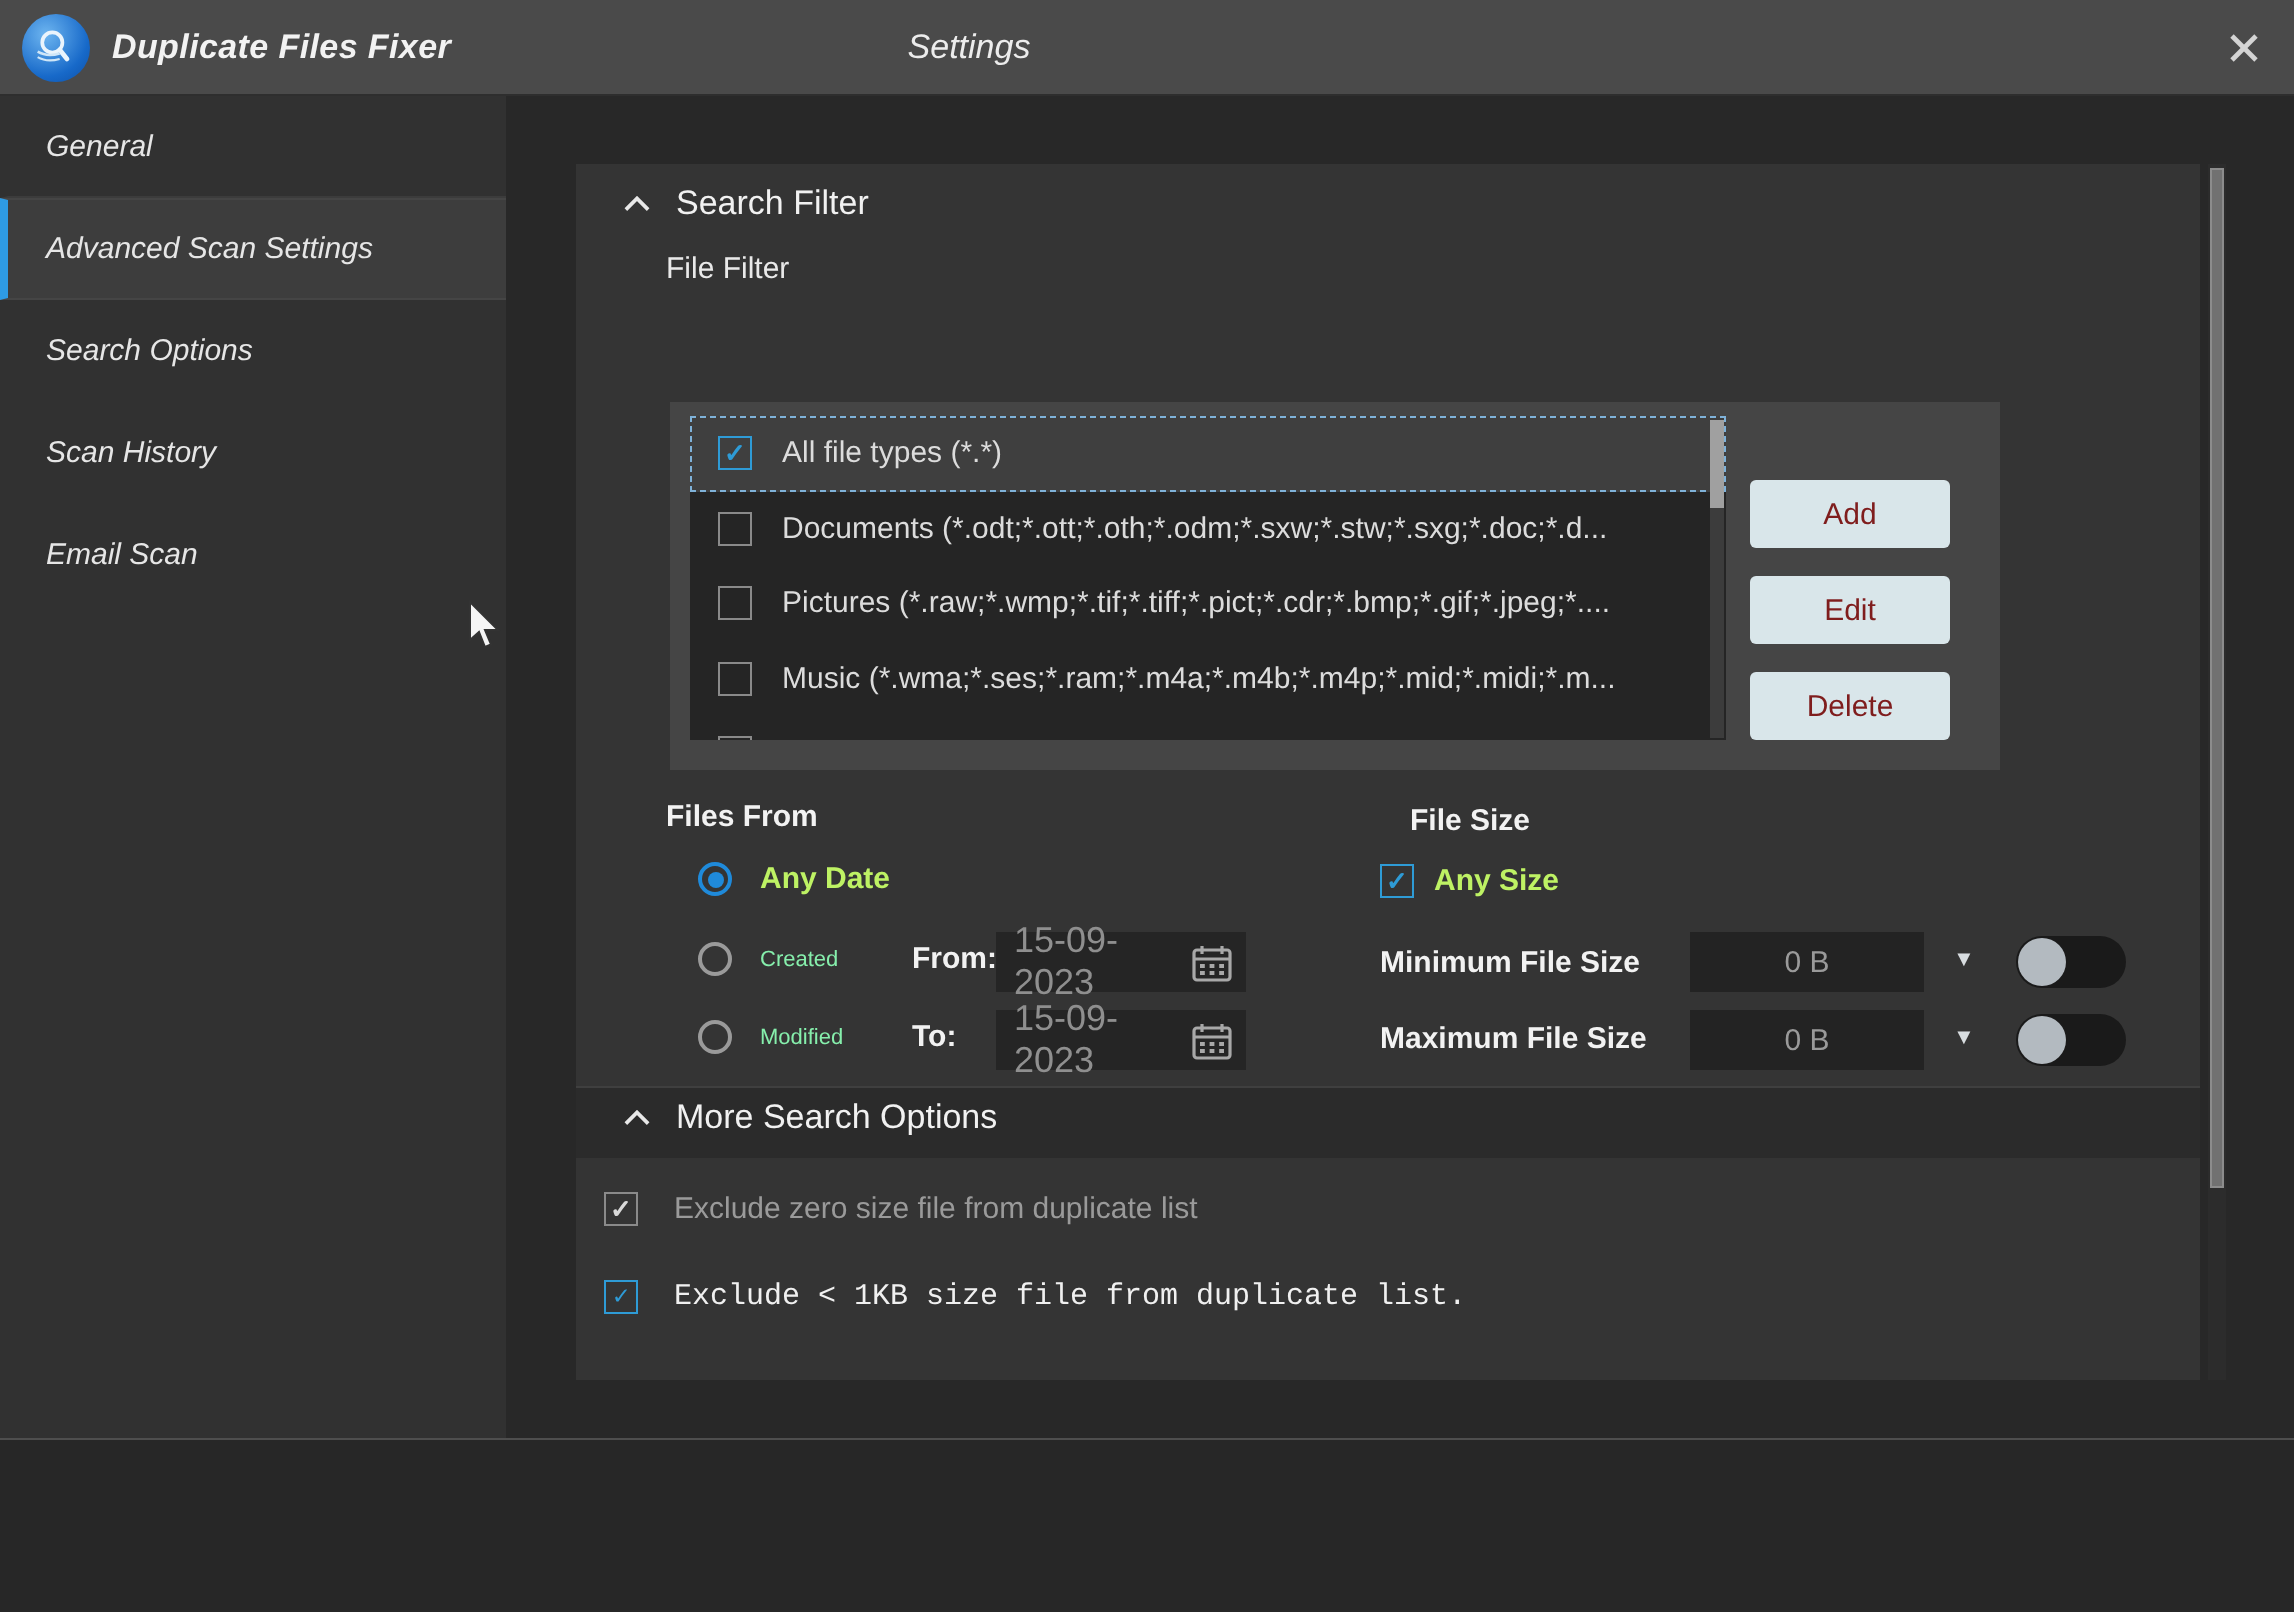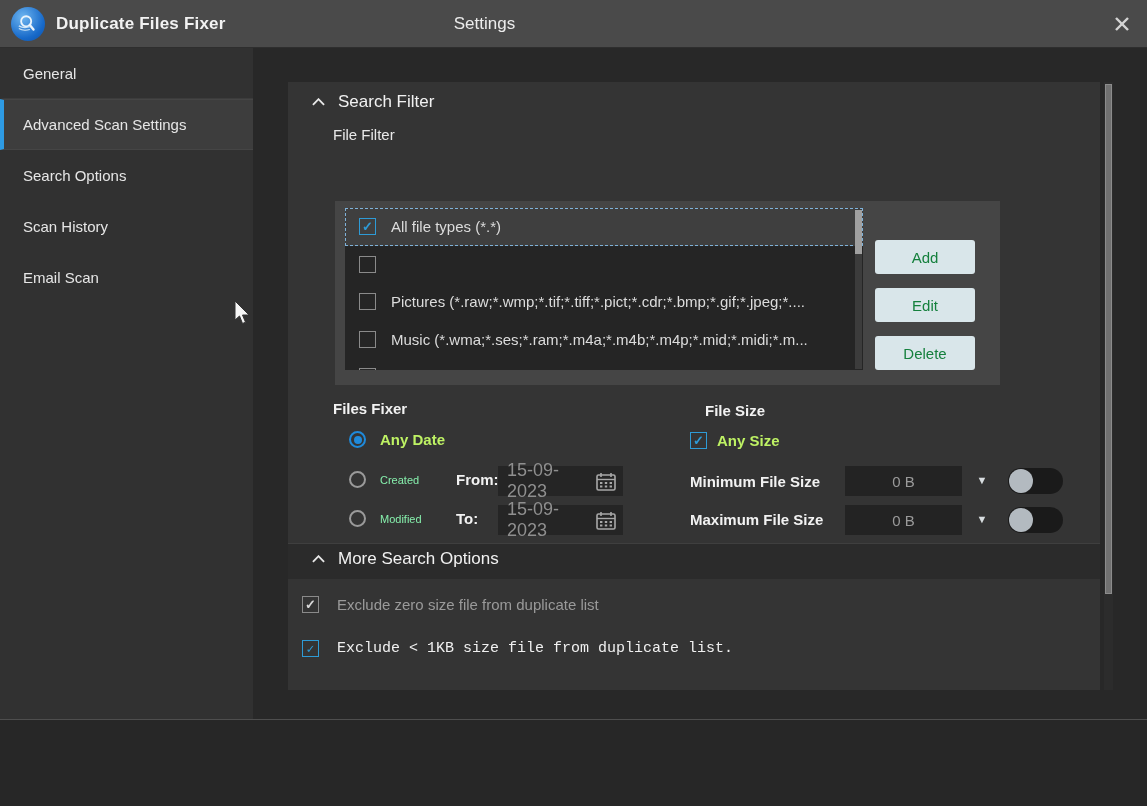--- a/index.html
+++ b/index.html
@@ -1,34 +1,34 @@
 <!DOCTYPE html>
 <html><head>
 <meta charset="utf-8">
 <style>
   * { box-sizing: border-box; margin: 0; padding: 0; }
   body { margin:0; background:#111; font-family:"Liberation Sans", sans-serif; }
   .app { position:relative; width:1147px; height:806px; background:#282828; overflow:hidden; }
 
   
-  .titlebar { position:absolute; left:0; top:0; width:1147px; height:48px; background:#4a4a4a; border-bottom:1px solid #2e2e2e; }
+  .titlebar { position:absolute; left:0; top:0; width:1147px; height:48px; background:#4a4a4a; border-bottom:1px solid #2e2e2e;font-style:italic; }
   .logo { position:absolute; left:11px; top:7px; width:34px; height:34px; border-radius:50%;
           background:radial-gradient(circle at 35% 30%, #6db5f0, #1769c9 65%, #0d4fa6 100%);
           display:flex; align-items:center; justify-content:center; }
   .app-title { position:absolute; left:56px; top:0; height:48px; display:flex; align-items:center;
                font-size:17px; font-weight:bold; color:#f2f2f2; letter-spacing:.2px; }
   .window-title { position:absolute; left:0; top:0; width:969px; height:48px; display:flex; align-items:center;
                   justify-content:center; font-size:17px; color:#ececec; pointer-events:none; }
   .close-btn { position:absolute; right:12px; top:11px; width:26px; height:26px; display:flex;
                align-items:center; justify-content:center; cursor:pointer; }
 
   
   .sidebar { position:absolute; left:0; top:48px; width:253px; height:671px; background:#313131; }
   .side-item { height:51px; display:flex; align-items:center; padding-left:19px; font-size:15px;
-               color:#e6e6e6; border-left:4px solid transparent; cursor:pointer; }
+               color:#e6e6e6; border-left:4px solid transparent; cursor:pointer;font-style:italic; }
   .side-item.active { background:#3d3d3d; border-left-color:#2e9be4;
                       border-top:1px solid #454545; border-bottom:1px solid #454545; }
 
   
   .panel { position:absolute; left:288px; top:82px; width:812px; height:608px; background:#343434; }
 
   .section-header { position:absolute; left:0; display:flex; align-items:center; gap:13px;
                     font-size:17px; color:#f1f1f1; cursor:pointer; }
   .sf-header { top:10px; left:24px; }
   .chev { width:13px; height:8px; }
@@ -50,21 +50,21 @@
   .cb { width:17px; height:17px; border:1px solid #8a8a8a; background:transparent; display:flex; flex:0 0 17px;
         align-items:center; justify-content:center; font-size:13px; color:transparent; }
   .cb.checked { color:#d9d9d9; }
   .cb.blue { border-color:#2e9bd6; }
   .cb.blue.checked { color:#2e9bd6; }
   .cb::after { content:"✓"; font-weight:bold; }
 
   .list-scroll { position:absolute; right:1px; top:1px; width:7px; height:160px; background:#3c3c3c; }
   .list-scroll .thumb { position:absolute; left:0; top:1px; width:7px; height:44px; background:#a0a0a0; }
 
-  .side-btn { position:absolute; left:540px; width:100px; height:34px; background:#d9e6ea; color:#15803d;
+  .side-btn { position:absolute; left:540px; width:100px; height:34px; background:#d9e6ea; color:#7f1d1d;
               font-size:15px; border:none; border-radius:3px; font-family:inherit; cursor:pointer; }
   .btn-add { top:39px; } .btn-edit { top:87px; } .btn-delete { top:135px; }
 
   
   .col-title { position:absolute; font-size:15px; font-weight:bold; color:#f2f2f2; }
   .fd-title { left:45px; top:318px; }
   .fs-title { left:417px; top:320px; }
 
   .radio-row { position:absolute; left:61px; display:flex; align-items:center; gap:14px; }
   .radio { width:17px; height:17px; border-radius:50%; border:2px solid #9a9a9a; background:transparent;
@@ -161,20 +161,21 @@
 
 
     <div class="listwrap">
       <div class="filelist">
         <div class="flrow selected">
           <span class="cb blue checked"></span>
           <span class="lbl">All file types (*.*)</span>
         </div>
         <div class="flrow">
           <span class="cb"></span>
+          <span class="lbl">Documents (*.odt;*.ott;*.oth;*.odm;*.sxw;*.stw;*.sxg;*.doc;*.d...</span>
         </div>
         <div class="flrow">
           <span class="cb"></span>
           <span class="lbl">Pictures (*.raw;*.wmp;*.tif;*.tiff;*.pict;*.cdr;*.bmp;*.gif;*.jpeg;*....</span>
         </div>
         <div class="flrow">
           <span class="cb"></span>
           <span class="lbl">Music (*.wma;*.ses;*.ram;*.m4a;*.m4b;*.m4p;*.mid;*.midi;*.m...</span>
         </div>
         <div class="flrow">
@@ -183,21 +184,21 @@
         </div>
         <div class="list-scroll">
             <div class="thumb"></div>
           </div>
       </div>
       <button class="side-btn btn-add">Add</button>
       <button class="side-btn btn-edit">Edit</button>
       <button class="side-btn btn-delete">Delete</button>
     </div>
 
-    <div class="col-title fd-title">Files Fixer</div>
+    <div class="col-title fd-title">Files From</div>
 
     <div class="radio-row" style="top:349px;">
       <span class="radio sel"></span>
       <span class="r-main">Any Date</span>
     </div>
 
     <div class="radio-row" style="top:389px;">
       <span class="radio"></span>
       <span class="r-dim" style="width:62px;">Created</span>
       <span class="r-pre">From:</span>

